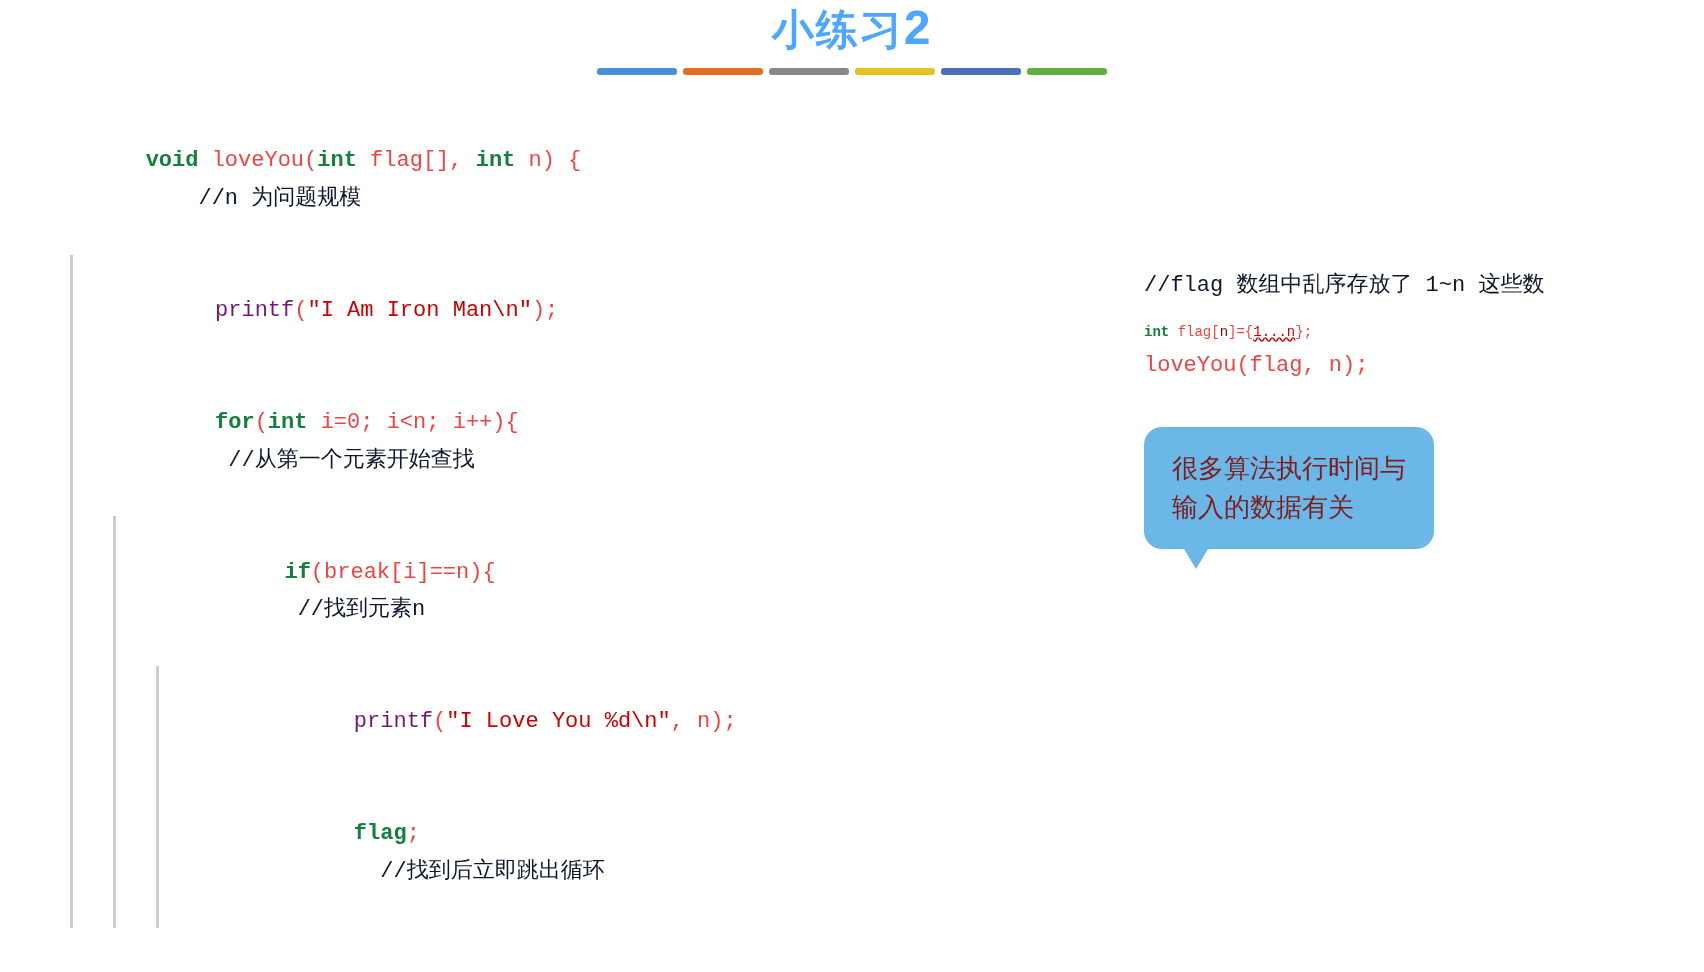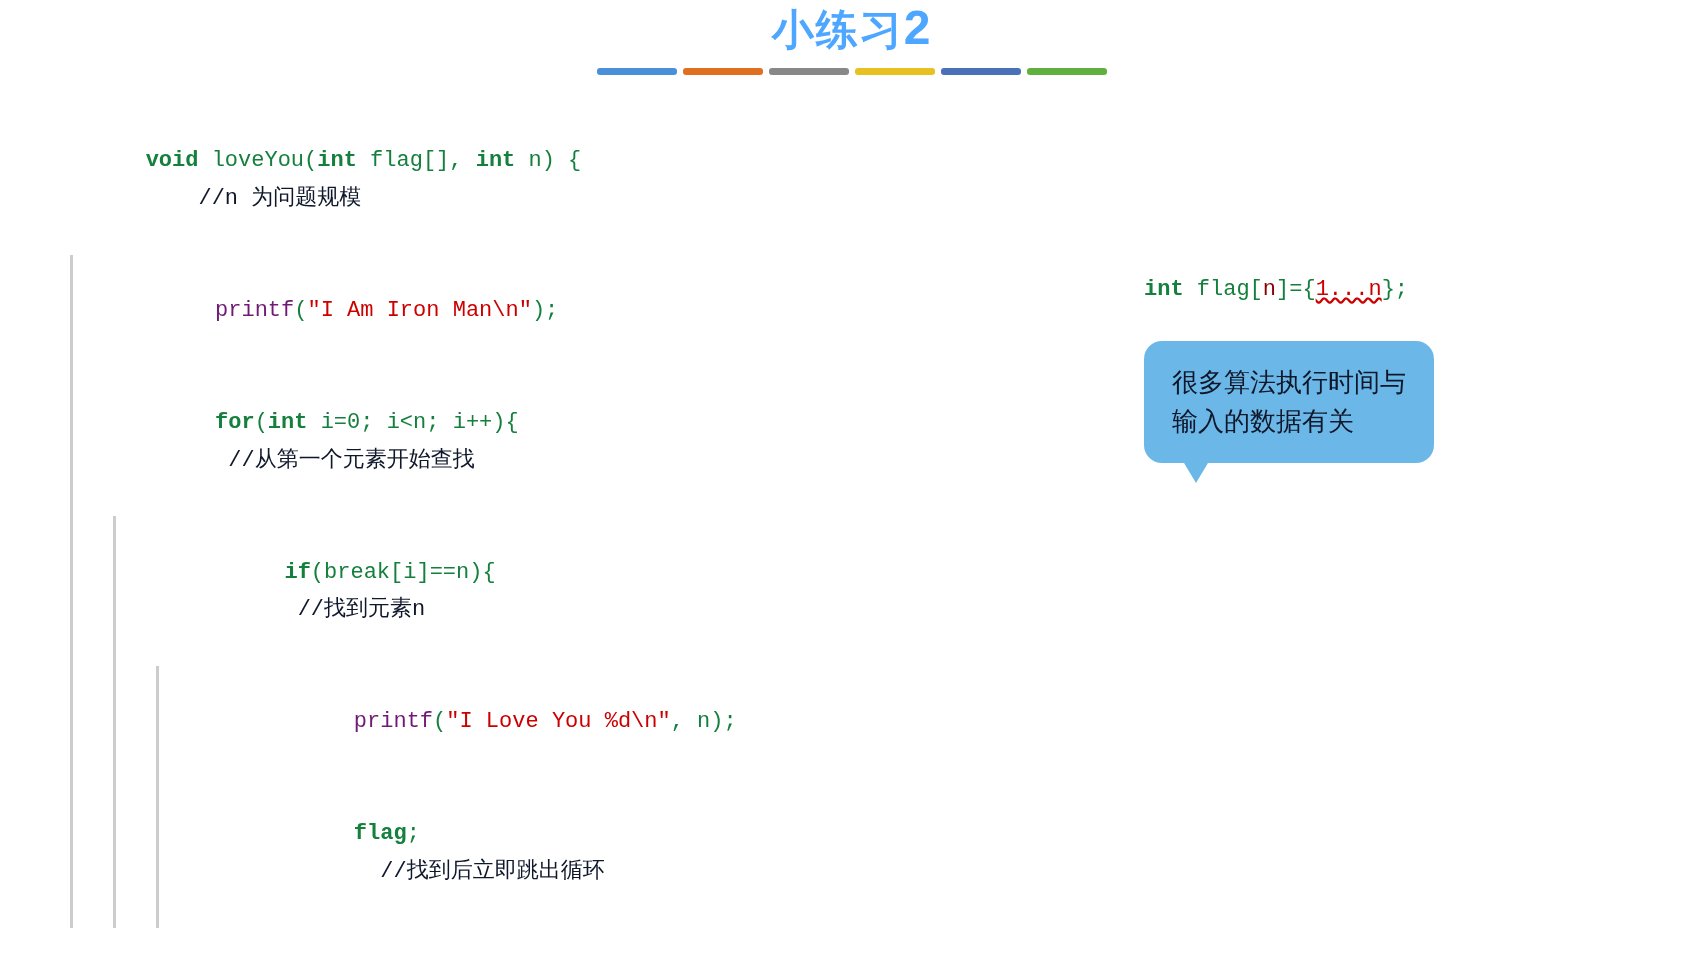--- a/index.html
+++ b/index.html
@@ -69,49 +69,49 @@
       font-size: 22px;
       line-height: 1.7;
       font-family: 'Courier New', monospace;
       position: relative;
     }
 
     .kw { color: #15803d; font-weight: bold; }
     .fn { color: #701a75; }
     .str { color: #cc0000; }
     .comment-green { color: #0f172a; }
-    .normal { color: #15803d; }
+    .normal { color: #ef4444; }
 
     .code-line {
       display: block;
       white-space: pre;
     }
 
     
     .right-code {
       font-size: 22px;
       font-family: 'Courier New', monospace;
       line-height: 1.9;
       color: #000;
       margin-bottom: 20px;
     }
 
     
     .speech-bubble {
       background: #6bb8e8;
       border-radius: 18px;
       padding: 22px 28px;
-      color: #0f172a;
+      color: #7f1d1d;
       font-size: 26px;
       font-family: 'SimHei', 'Microsoft YaHei', sans-serif;
       line-height: 1.5;
       position: relative;
       display: inline-block;
       max-width: 380px;
-      margin-top: 10px;
+      margin-top: 20px;
     }
     .speech-bubble::after {
       content: '';
       position: absolute;
       bottom: -20px;
       left: 40px;
       border-width: 20px 12px 0 12px;
       border-style: solid;
       border-color: #6bb8e8 transparent transparent transparent;
     }
@@ -168,21 +168,25 @@
 
         </div>
 
       </div>
 
     </div>
   </div>
 
   <div class="right-panel">
     <div class="right-code">
-      <div style="font-size:22px; margin-top:4px;">
+      <div class="comment-green" style="font-size:22px;">//flag 数组中乱序存放了 1~n 这些数</div>
+      <div style="font-size:14px; margin-top:12px;">
         <span class="kw">int</span>
         <span class="normal"> flag[</span><span style="color:#8b0000;">n</span><span class="normal">]={</span><span style="color:#cc0000; text-decoration: underline wavy #cc0000;">1...n</span><span class="normal">};</span>
+      </div>
+      <div style="font-size:22px;">
+        <span class="normal">loveYou(flag, n);</span>
       </div>
     </div>
     <div class="speech-bubble" style="white-space: pre-line;">很多算法执行时间与
 输入的数据有关</div>
   </div>
 </div>
 
 </body></html>

